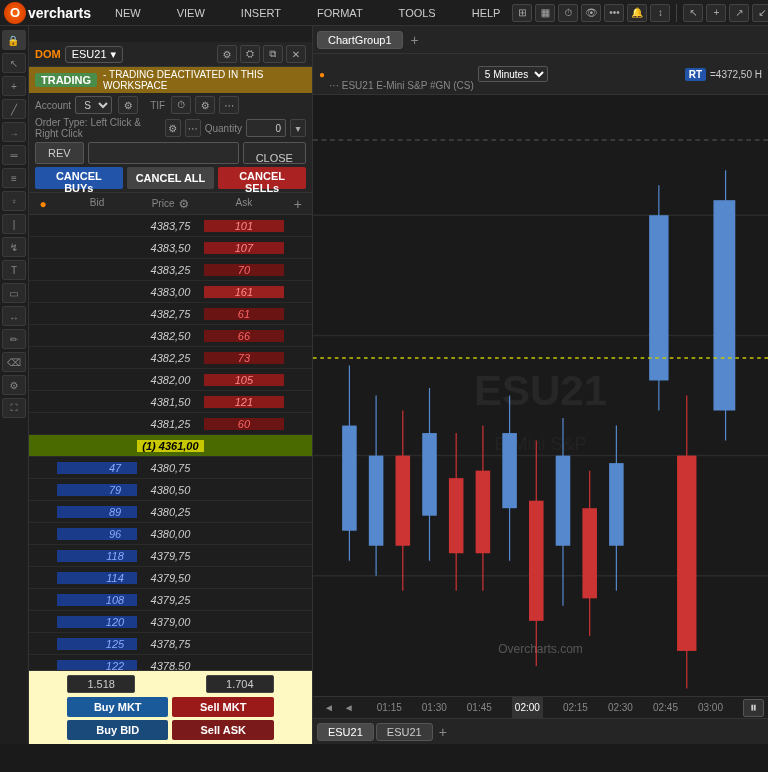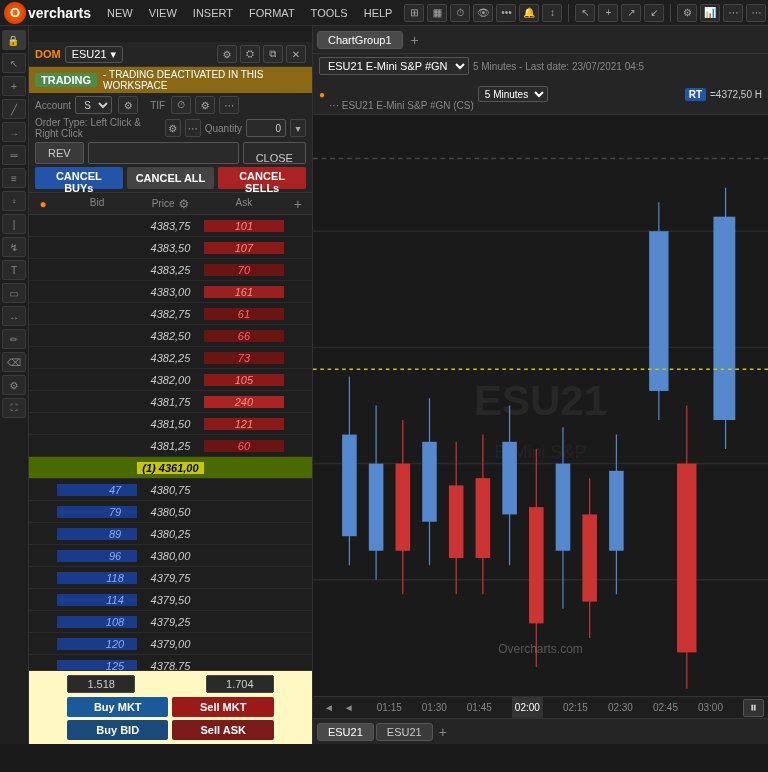--- a/index.html
+++ b/index.html
@@ -40,22 +40,22 @@
       color: white;
       margin-right: 2px;
     }
     .logo-text {
       color: #fff;
       font-size: 14px;
       font-weight: bold;
     }
     .menu-bar {
       display: flex;
-      gap: 8px;
-      margin-left: 4px;
+      gap: 28px;
+      margin-left: 12px;
     }
     .menu-item {
       color: #ccc;
       font-size: 11px;
       cursor: pointer;
       padding: 2px 4px;
     }
     .toolbar {
       display: flex;
       align-items: center;
@@ -784,27 +784,20 @@
       <div class="dom-row">
         <div style="width:28px;"></div>
         <div class="bid-cell"></div>
         <div class="price-cell">4382,00</div>
         <div class="ask-cell red">105</div>
         <div style="width:28px;"></div>
       </div>
       <div class="dom-row">
         <div style="width:28px;"></div>
         <div class="bid-cell"></div>
-        <div class="price-cell">4381,75</div>
-        <div class="ask-cell red" style="background:#aa2424;">240</div>
-        <div style="width:28px;"></div>
-      </div>
-      <div class="dom-row">
-        <div style="width:28px;"></div>
-        <div class="bid-cell"></div>
         <div class="price-cell">4381,50</div>
         <div class="ask-cell red">121</div>
         <div style="width:28px;"></div>
       </div>
       <div class="dom-row">
         <div style="width:28px;"></div>
         <div class="bid-cell"></div>
         <div class="price-cell">4381,25</div>
         <div class="ask-cell dark-red">60</div>
         <div style="width:28px;"></div>
@@ -916,26 +909,20 @@
   </div>
 
   <div class="chart-panel">
 
     <div class="chart-tabs">
       <div class="chart-tab active">ChartGroup1</div>
       <span class="add-tab">+</span>
     </div>
 
     <div class="chart-header">
-      <div class="chart-header-row1">
-        <select class="chart-instrument-select">
-          <option>ESU21  E-Mini S&amp;P #GN</option>
-        </select>
-        <span style="color:#888; font-size:10px;">5 Minutes - Last date: 23/07/2021  04:5</span>
-      </div>
       <div class="chart-header-row2">
         <span style="color:#ff8800; font-size:10px;">●</span>
         <span style="color:#888; font-size:10px;margin-top:23px;">··· ESU21 E-Mini S&amp;P #GN (CS)</span>
         <select class="chart-instrument-select" style="font-size:10px; height:16px; padding:0 2px;">
           <option>5 Minutes</option>
         </select>
         <span class="rt-badge">RT</span>
         <span style="color:#ccc; font-size:10px;">=4372,50 H</span>
       </div>
     </div>

